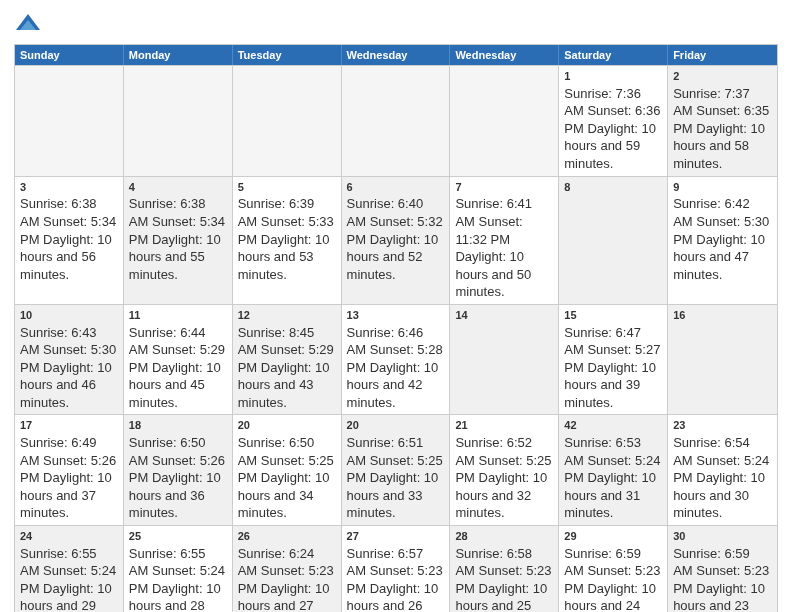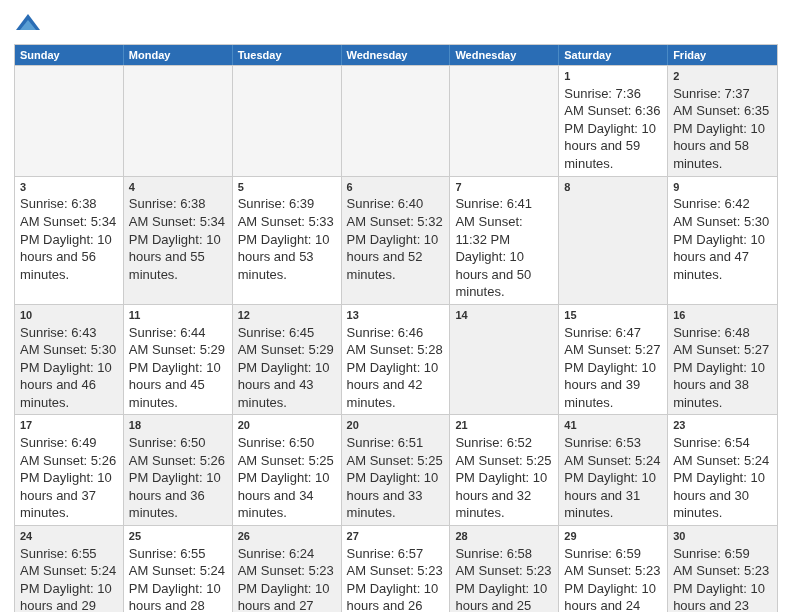--- a/index.html
+++ b/index.html
@@ -216,44 +216,41 @@
 Daylight: 10 hours and 46 minutes.</div>
           </div>
           <div class="cal-cell">
             <span class="day-num">11</span>
             <div class="day-info">Sunrise: 6:44 AM
 Sunset: 5:29 PM
 Daylight: 10 hours and 45 minutes.</div>
           </div>
           <div class="cal-cell shaded">
             <span class="day-num">12</span>
-            <div class="day-info">Sunrise: 6:45 AM
+            <div class="day-info">Sunrise: 8:45 AM
 Sunset: 5:29 PM
 Daylight: 10 hours and 43 minutes.</div>
           </div>
           <div class="cal-cell">
             <span class="day-num">13</span>
             <div class="day-info">Sunrise: 6:46 AM
 Sunset: 5:28 PM
 Daylight: 10 hours and 42 minutes.</div>
           </div>
           <div class="cal-cell shaded">
             <span class="day-num">14</span>
           </div>
           <div class="cal-cell">
             <span class="day-num">15</span>
             <div class="day-info">Sunrise: 6:47 AM
 Sunset: 5:27 PM
 Daylight: 10 hours and 39 minutes.</div>
           </div>
           <div class="cal-cell shaded">
             <span class="day-num">16</span>
-            <div class="day-info">Sunrise: 6:48 AM
-Sunset: 5:27 PM
-Daylight: 10 hours and 38 minutes.</div>
           </div>
         </div>
         <div class="cal-row">
           <div class="cal-cell">
             <span class="day-num">17</span>
             <div class="day-info">Sunrise: 6:49 AM
 Sunset: 5:26 PM
 Daylight: 10 hours and 37 minutes.</div>
           </div>
           <div class="cal-cell shaded">
@@ -274,21 +271,21 @@
 Sunset: 5:25 PM
 Daylight: 10 hours and 33 minutes.</div>
           </div>
           <div class="cal-cell">
             <span class="day-num">21</span>
             <div class="day-info">Sunrise: 6:52 AM
 Sunset: 5:25 PM
 Daylight: 10 hours and 32 minutes.</div>
           </div>
           <div class="cal-cell shaded">
-            <span class="day-num">41</span>
+            <span class="day-num">42</span>
             <div class="day-info">Sunrise: 6:53 AM
 Sunset: 5:24 PM
 Daylight: 10 hours and 31 minutes.</div>
           </div>
           <div class="cal-cell">
             <span class="day-num">23</span>
             <div class="day-info">Sunrise: 6:54 AM
 Sunset: 5:24 PM
 Daylight: 10 hours and 30 minutes.</div>
           </div>

